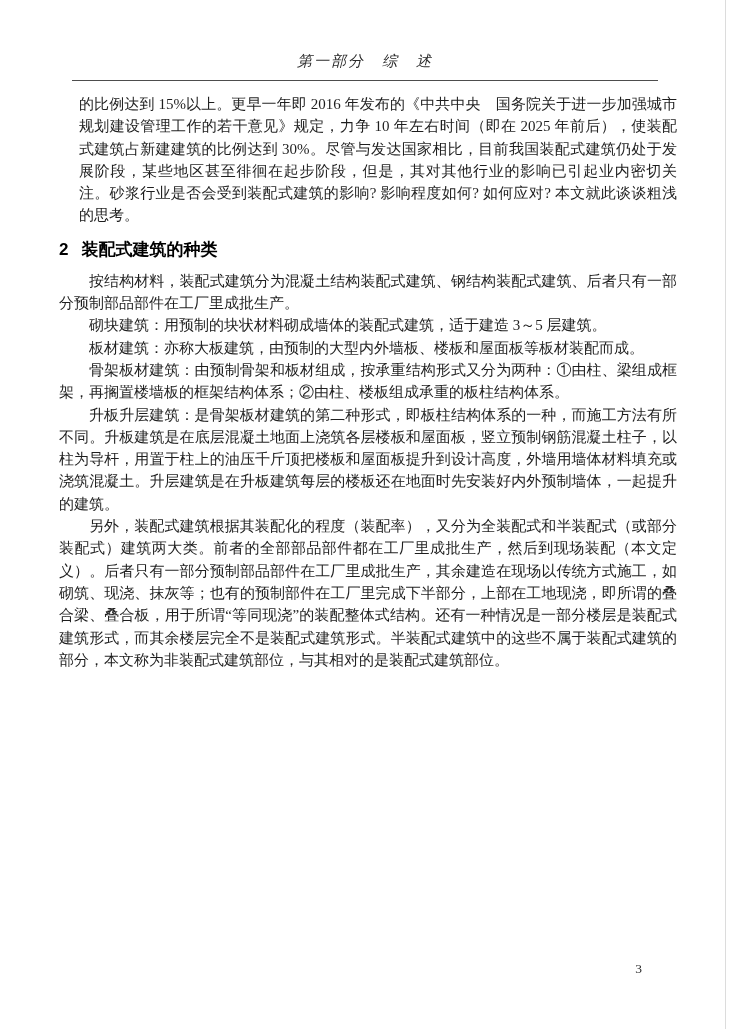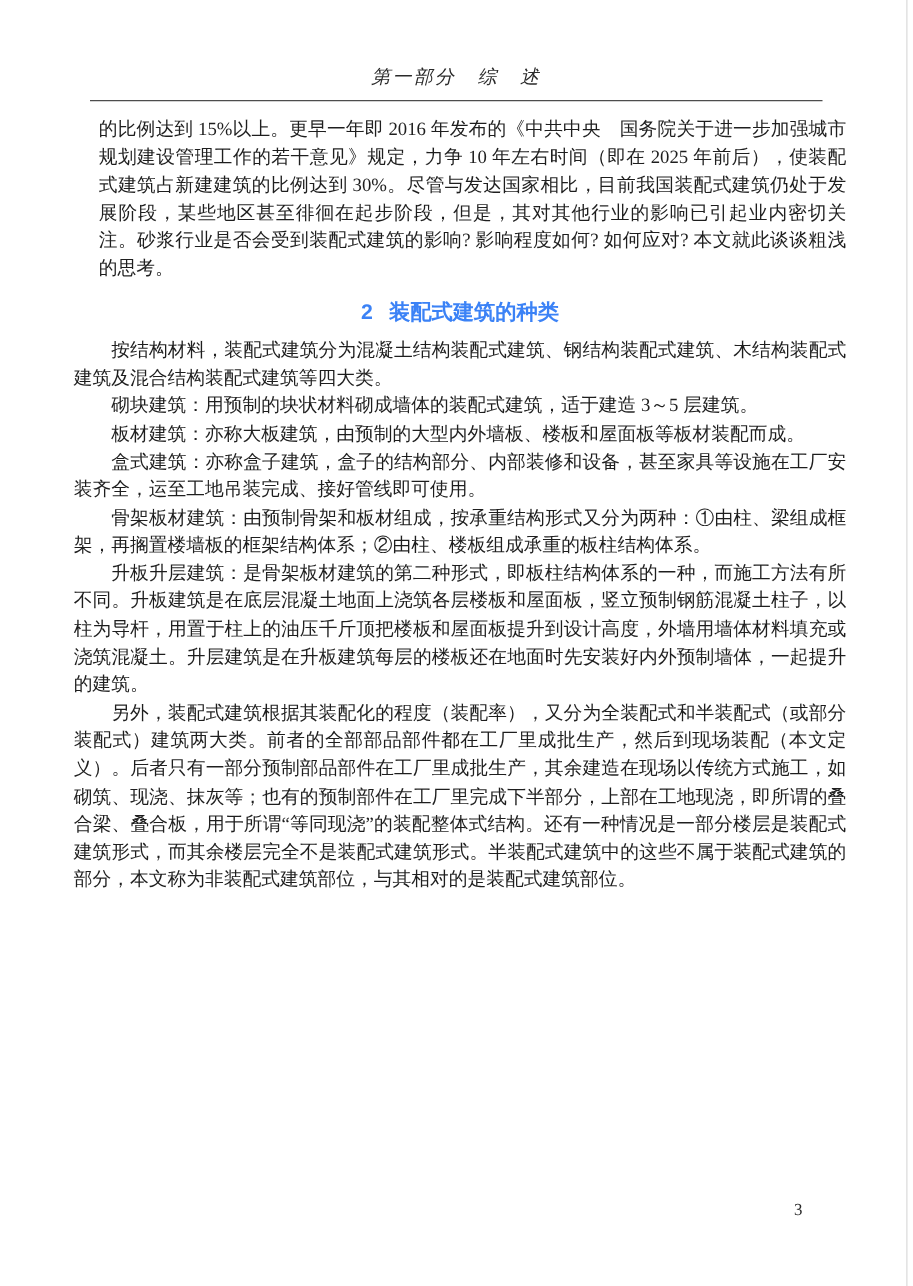--- a/index.html
+++ b/index.html
@@ -64,23 +64,23 @@
     font-size: 9px;
     line-height: 0;
     vertical-align: super;
     letter-spacing: 0;
   }
   .doc-body h2 {
     font-family: "Liberation Sans", "DejaVu Sans", sans-serif;
     font-weight: 700;
     font-size: 17px;
     line-height: 23px;
-    color: #3b82f6;
+    color: #000000;
     margin: 11px 0 9px 0;
-    text-align: center;
+    text-align: left;
     text-indent: 0;
   }
   .doc-body h2 .h-num {
     margin-right: 13px;
   }
   .page-footer {
     position: absolute;
     right: 88px;
     bottom: 52px;
   }
@@ -96,24 +96,23 @@
   <div class="scan-edge"></div>
 
   <div class="page-header">
     <span class="running-title">第一部分　综　述</span>
   </div>
 
   <div class="doc-body">
 
   <p class="no-indent">的比例达到 15%以上。更早一年即 2016 年发布的《中共中央　国务院关于进一步加强城市规划建设管理工作的若干意见》规定，力争 10 年左右时间（即在 2025 年前后），使装配式建筑占新建建筑的比例达到 30%。尽管与发达国家相比，目前我国装配式建筑仍处于发展阶段，某些地区甚至徘徊在起步阶段，但是，其对其他行业的影响已引起业内密切关注。砂浆行业是否会受到装配式建筑的影响? 影响程度如何? 如何应对? 本文就此谈谈粗浅的思考。</p>
       <h2><span class="h-num">2</span><span>装配式建筑的种类</span></h2>
-      <p class="indent">按结构材料，装配式建筑分为混凝土结构装配式建筑、钢结构装配式建筑、木结构装配式建筑及混合结构装配式建筑等四大类。</p>
+      <p class="indent">按结构材料，装配式建筑分为混凝土结构装配式建筑、钢结构装配式建筑、后者只有一部分预制部品部件在工厂里成批生产。</p>
       <p class="indent">砌块建筑：用预制的块状材料砌成墙体的装配式建筑，适于建造 3～5 层建筑。</p>
       <p class="indent">板材建筑：亦称大板建筑，由预制的大型内外墙板、楼板和屋面板等板材装配而成。</p>
-      <p class="indent">盒式建筑：亦称盒子建筑，盒子的结构部分、内部装修和设备，甚至家具等设施在工厂安装齐全，运至工地吊装完成、接好管线即可使用。</p>
       <p class="indent">骨架板材建筑：由预制骨架和板材组成，按承重结构形式又分为两种：①由柱、梁组成框架，再搁置楼墙板的框架结构体系；②由柱、楼板组成承重的板柱结构体系。</p>
       <p class="indent">升板升层建筑：是骨架板材建筑的第二种形式，即板柱结构体系的一种，而施工方法有所不同。升板建筑是在底层混凝土地面上浇筑各层楼板和屋面板，竖立预制钢筋混凝土柱子，以柱为导杆，用置于柱上的油压千斤顶把楼板和屋面板提升到设计高度，外墙用墙体材料填充或浇筑混凝土。升层建筑是在升板建筑每层的楼板还在地面时先安装好内外预制墙体，一起提升的建筑。</p>
       <p class="indent">另外，装配式建筑根据其装配化的程度（装配率），又分为全装配式和半装配式（或部分装配式）建筑两大类。前者的全部部品部件都在工厂里成批生产，然后到现场装配（本文定义）。后者只有一部分预制部品部件在工厂里成批生产，其余建造在现场以传统方式施工，如砌筑、现浇、抹灰等；也有的预制部件在工厂里完成下半部分，上部在工地现浇，即所谓的叠合梁、叠合板，用于所谓“等同现浇”的装配整体式结构。还有一种情况是一部分楼层是装配式建筑形式，而其余楼层完全不是装配式建筑形式。半装配式建筑中的这些不属于装配式建筑的部分，本文称为非装配式建筑部位，与其相对的是装配式建筑部位。</p>
     </div>
 
   <div class="page-footer">
     <span class="page-number">3</span>
   </div>
 </div>
 

